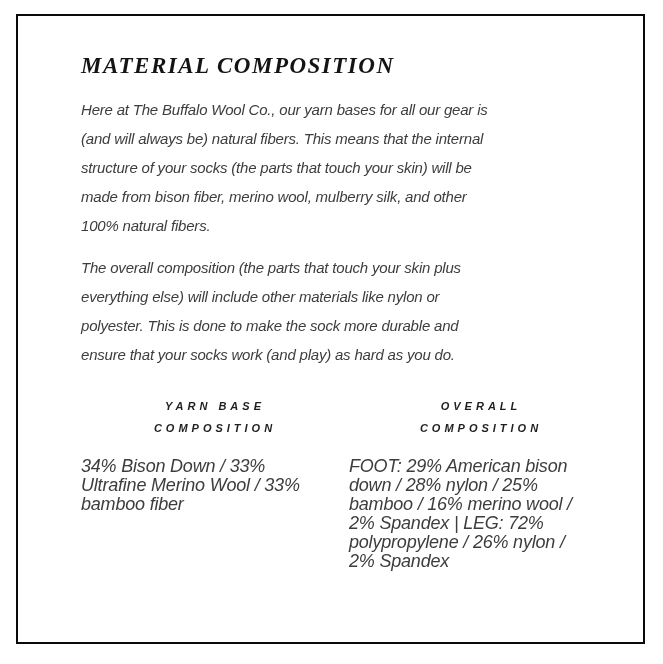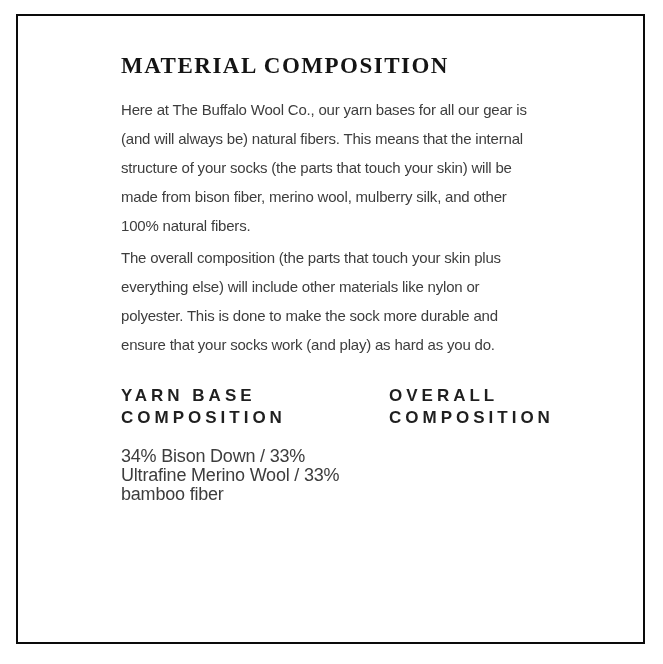--- a/index.html
+++ b/index.html
@@ -15,22 +15,23 @@
   }
   .frame {
     position: absolute;
     left: 16px;
     top: 14px;
     width: 629px;
     height: 630px;
     box-sizing: border-box;
     border: 2px solid #0a0a0a;
     background: #ffffff;
-    padding: 36px 30px 0 103px;
+    padding: 36px 30px 0 63px;
     overflow: hidden;
+    font-style: italic;
   }
   .section-title {
     margin: 0;
     font-family: "Liberation Serif", serif;
     font-weight: 700;
     font-size: 23px;
     line-height: 27px;
     letter-spacing: 1.5px;
     color: #141414;
   }
@@ -38,42 +39,43 @@
     margin: 16px 0 0 0;
     font-family: "Liberation Sans", sans-serif;
     font-weight: 300;
     font-size: 15px;
     line-height: 29px;
     letter-spacing: -0.2px;
     color: #3d3d3d;
     white-space: pre;
   }
   .para + .para {
-    margin-top: 3px;
+    margin-top: 13px;
   }
   .columns {
     display: flex;
     margin-top: 26px;
   }
   .col-left {
     flex: 0 0 268px;
     width: 268px;
   }
   .col-right {
     flex: 1 1 auto;
   }
   .col-heading {
     margin: 0 0 18px 0;
     font-family: "Liberation Sans", sans-serif;
     font-weight: 700;
-    font-size: 17px;
+    font-size: 11px;
     line-height: 22px;
     letter-spacing: 4px;
     color: #1f1f1f;
     white-space: pre;
+    text-align: center;
   }
   .col-body {
     margin: 0;
     font-family: "Liberation Sans", sans-serif;
     font-weight: 300;
     font-size: 18px;
     line-height: 19px;
     letter-spacing: -0.2px;
     color: #3d3d3d;
     white-space: pre;
@@ -100,15 +102,21 @@
     <div class="col-left">
       <h3 class="col-heading">YARN BASE
 COMPOSITION</h3>
       <p class="col-body">34% Bison Down / 33%
 Ultrafine Merino Wool / 33%
 bamboo fiber</p>
     </div>
     <div class="col-right">
       <h3 class="col-heading">OVERALL
 COMPOSITION</h3>
+      <p class="col-body">FOOT: 29% American bison
+down / 28% nylon / 25%
+bamboo / 16% merino wool /
+2% Spandex | LEG: 72%
+polypropylene / 26% nylon /
+2% Spandex</p>
     </div>
   </div>
 </div>
 
 </body></html>

